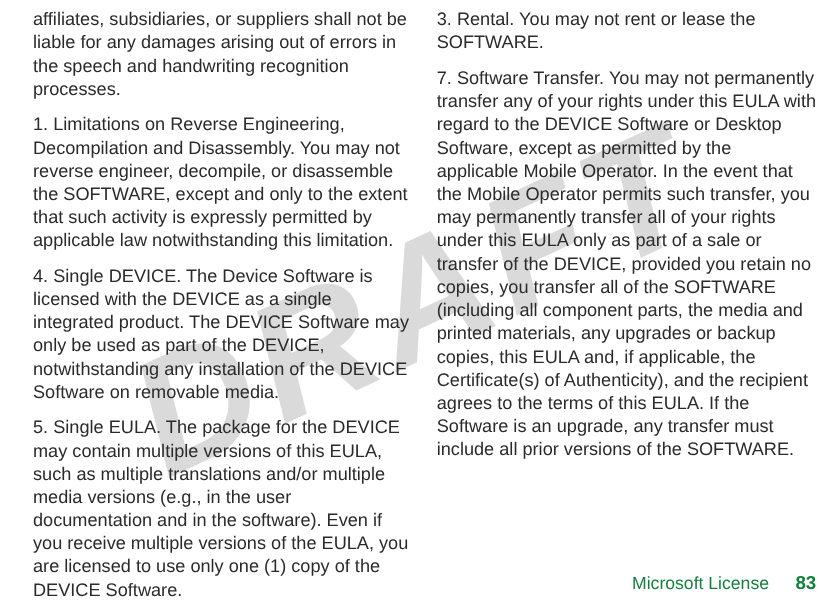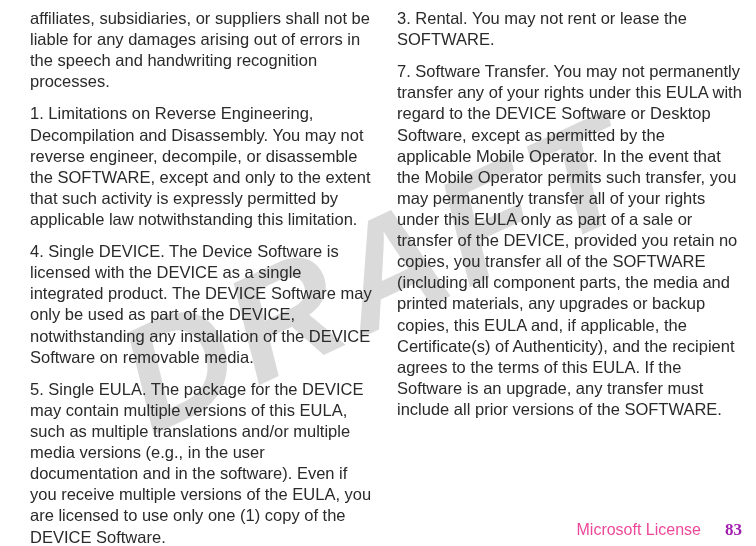--- a/index.html
+++ b/index.html
@@ -54,28 +54,28 @@
       right: 14px;
       display: flex;
       align-items: baseline;
       gap: 24px;
       z-index: 1;
     }
     .footer-title {
       font-size: 16px;
       font-family: "Arial Narrow", Arial, sans-serif;
       font-stretch: condensed;
-      color: #ec4899;
+      color: #15803d;
     }
     .footer-page {
       font-size: 17px;
       font-weight: bold;
-      font-family: Liberation Serif, serif;
+      font-family: Liberation Sans, sans-serif;
       font-stretch: condensed;
-      color: #a21caf;
+      color: #15803d;
     }
   </style>
 </head>
 <body>
 
 <div class="watermark">DRAFT</div>
 
 <div class="content">
   <div class="column">
     <p>affiliates, subsidiaries, or suppliers shall not be liable for any damages arising out of errors in the speech and handwriting recognition processes.</p>

